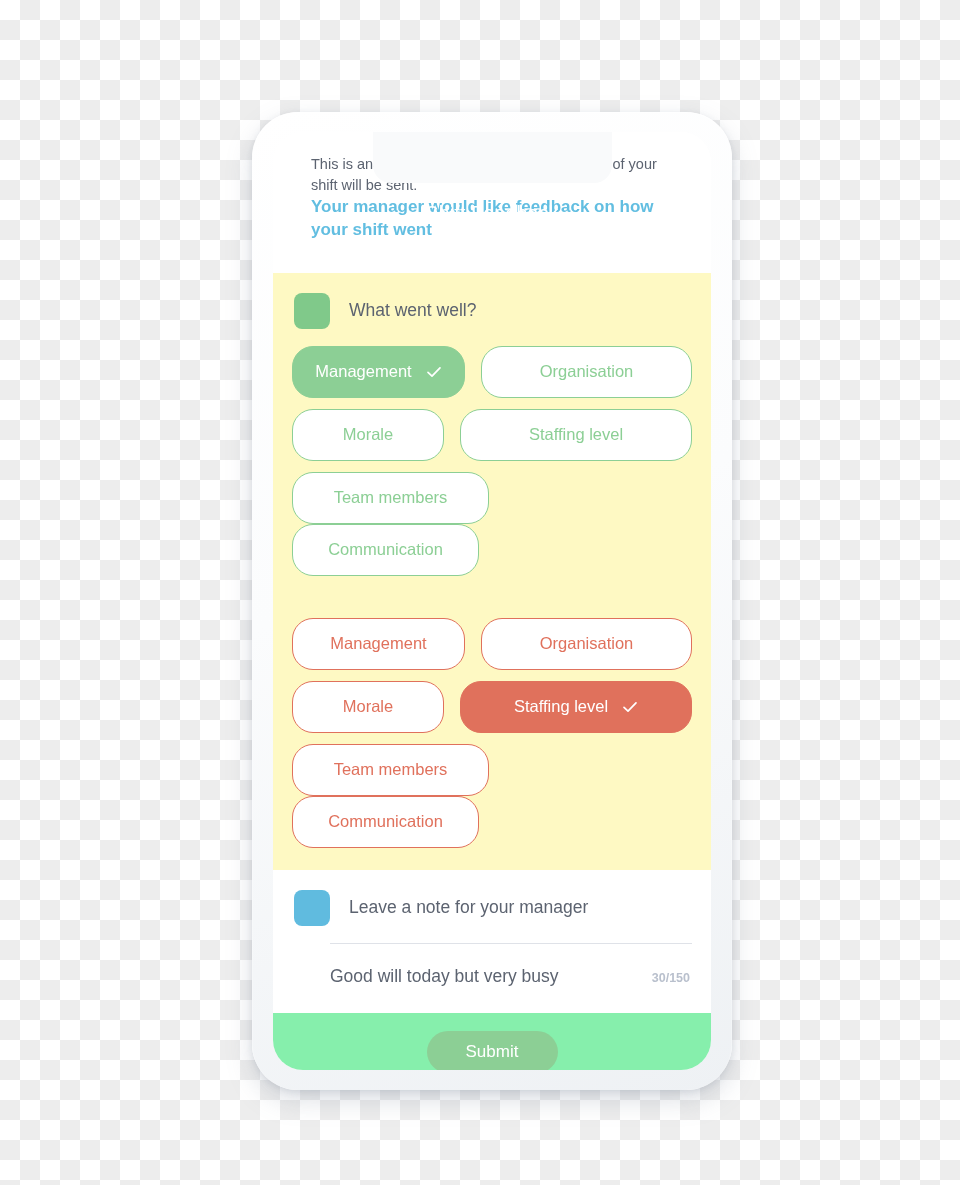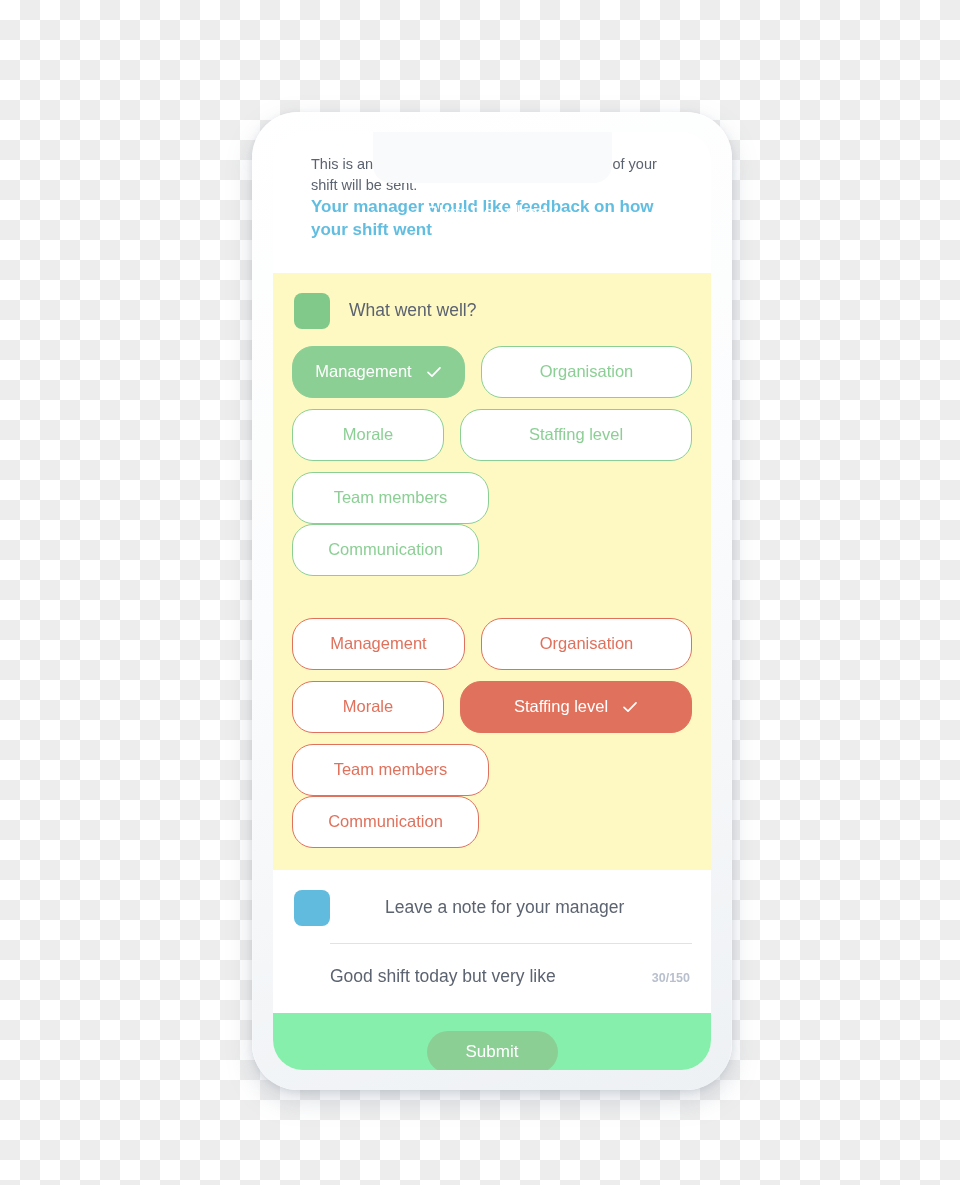--- a/index.html
+++ b/index.html
@@ -321,27 +321,27 @@
           </div>
           <div class="chip red w-comm">
             <span class="chip-label">Communication</span>
           </div>
         </div>
       </div>
 
       <div class="divider"></div>
 
       <div id="note-section">
-        <div class="section-head" style="margin-bottom:0;gap:36px;">
+        <div class="section-head" style="margin-bottom:0;">
           <div class="swatch blue"></div>
           <div class="section-title">Leave a note for your manager</div>
         </div>
         <div id="note-underline"></div>
         <div id="note-row">
-          <div id="note-value">Good shift today but very like</div>
+          <div id="note-value">Good will today but very busy</div>
           <div id="note-counter">30/150</div>
         </div>
       </div>
 
       <div id="footer">
         <button id="submit-button">Submit</button>
       </div>
 
     </div>
   </div>

